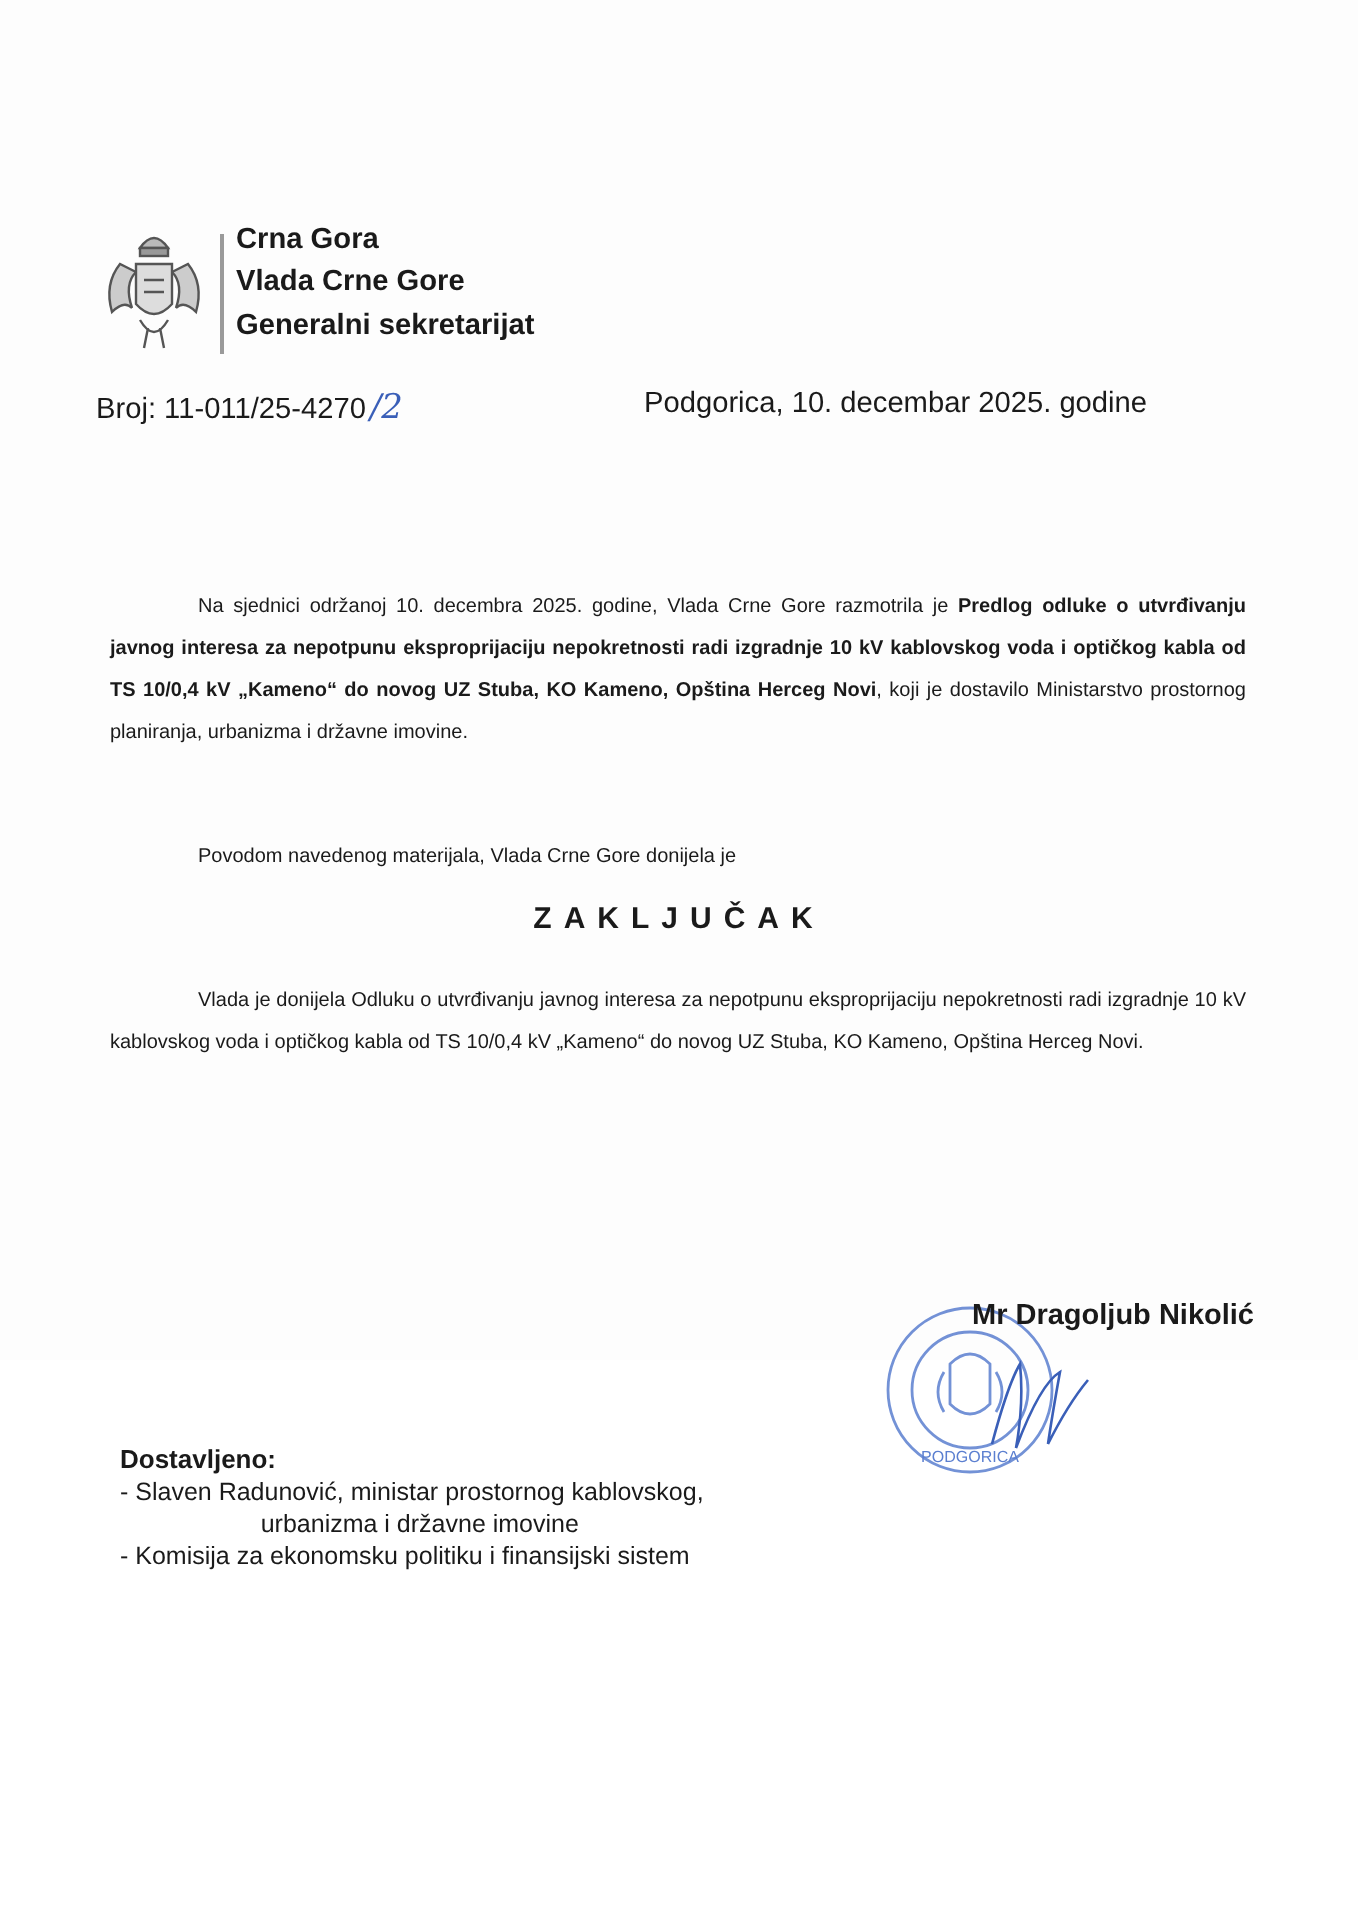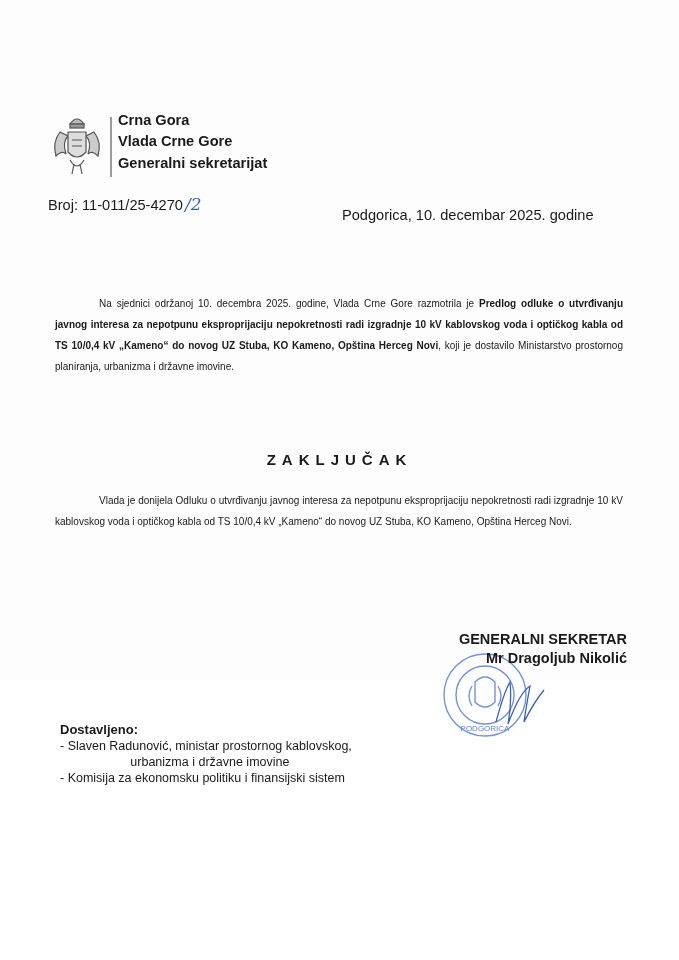--- a/index.html
+++ b/index.html
@@ -7,21 +7,21 @@
     width:679px; height:960px; background:#ffffff; position:relative; overflow:hidden;
     font-family:"Liberation Sans", sans-serif; color:#1a1a1a;
   }
   .page { position:absolute; left:0; top:0; width:679px; height:680px; background:#fdfdfd; }
   .crest { position:absolute; left:48px; top:112px; width:58px; height:66px; }
   .vline { position:absolute; left:110px; top:117px; width:2px; height:60px; background:#9a9a9a; }
   .hdr { position:absolute; left:118px; font-size:14.6px; font-weight:bold; color:#1a1a1a; }
   .hdr1 { top:112px; } .hdr2 { top:133px; } .hdr3 { top:155px; }
   .broj { position:absolute; left:48px; top:194px; font-size:14.6px; }
   .broj .hand { color:#3a5fb8; font-family:"DejaVu Serif", serif; font-style:italic; font-size:17px; margin-left:2px; }
-  .date { position:absolute; left:342px; top:194px; font-size:14.6px;margin-top:13px; }
+  .date { position:absolute; left:322px; top:194px; font-size:14.6px; }
   .para { position:absolute; left:55px; width:568px; font-size:10px; line-height:21px; text-align:justify; }
   .p1 { top:293px; }
   .indent { display:inline-block; width:44px; }
   .p2 { top:418px; }
   .title { position:absolute; left:0; width:679px; top:451px; text-align:center; font-size:15px; font-weight:bold; letter-spacing:6px; }
   .p3 { top:490px; }
   .p4 { top:570px; }
   .signer { position:absolute; left:422px; width:205px; text-align:right; font-size:14.5px; font-weight:bold; line-height:19px; }
   .s1 { top:630px; } .s2 { top:649px; }
   .stamp { position:absolute; left:442px; top:652px; width:86px; height:86px; }
@@ -53,40 +53,40 @@
   <div class="hdr hdr2">Vlada Crne Gore</div>
   <div class="hdr hdr3">Generalni sekretarijat</div>
 
   <div class="broj">
     <span>Broj: 11-011/25-4270</span><span class="hand">/2</span>
   </div>
   <div class="date">Podgorica, 10. decembar 2025. godine</div>
 
   <div class="para p1"><span class="indent"></span><span>Na sjednici održanoj 10. decembra 2025. godine, Vlada Crne Gore razmotrila je </span><b>Predlog odluke o utvrđivanju javnog interesa za nepotpunu eksproprijaciju nepokretnosti radi izgradnje 10 kV kablovskog voda i optičkog kabla od TS 10/0,4 kV „Kameno“ do novog UZ Stuba, KO Kameno, Opština Herceg Novi</b><span>, koji je dostavilo Ministarstvo prostornog planiranja, urbanizma i državne imovine.</span></div>
 
+  <div class="para p2"><span class="indent"></span><span>Povodom navedenog materijala, Vlada Crne Gore donijela je</span></div>
 
   <div class="title">ZAKLJUČAK</div>
 
   <div class="para p3"><span class="indent"></span><span>Vlada je donijela Odluku o utvrđivanju javnog interesa za nepotpunu eksproprijaciju nepokretnosti radi izgradnje 10 kV kablovskog voda i optičkog kabla od TS 10/0,4 kV „Kameno“ do novog UZ Stuba, KO Kameno, Opština Herceg Novi.</span></div>
 
 
   <svg class="stamp" viewBox="0 0 86 86">
     <g fill="none" stroke="#5b7fd0" stroke-width="1.4" opacity="0.85">
       <circle cx="43" cy="43" r="41"></circle>
       <circle cx="43" cy="43" r="29"></circle>
       <path d="M33 30 Q43 20 53 30 L53 50 Q43 60 33 50 Z"></path>
       <path d="M30 34 Q24 44 30 54 M56 34 Q62 44 56 54"></path>
     </g>
     <text x="43" y="79" text-anchor="middle" font-family="Liberation Sans, sans-serif" font-size="8" fill="#5b7fd0">PODGORICA</text>
   </svg>
   <svg class="sig" viewBox="0 0 60 60">
     <path d="M6 50 Q14 20 20 10 Q22 30 18 52 Q30 20 40 14 Q36 36 34 50 Q44 30 54 18" fill="none" stroke="#3a5fb8" stroke-width="1.3"></path>
   </svg>
 
-  <div class="signer s1">GENERALNI SEKRETAR</div>
   <div class="signer s2">Mr Dragoljub Nikolić</div>
 
   <div class="dost">
     <div class="lbl">Dostavljeno:</div>
     <div class="item">- Slaven Radunović, ministar prostornog kablovskog,</div>
     <div class="cont">urbanizma i državne imovine</div>
     <div class="item">- Komisija za ekonomsku politiku i finansijski sistem</div>
   </div>
 
 </div>

